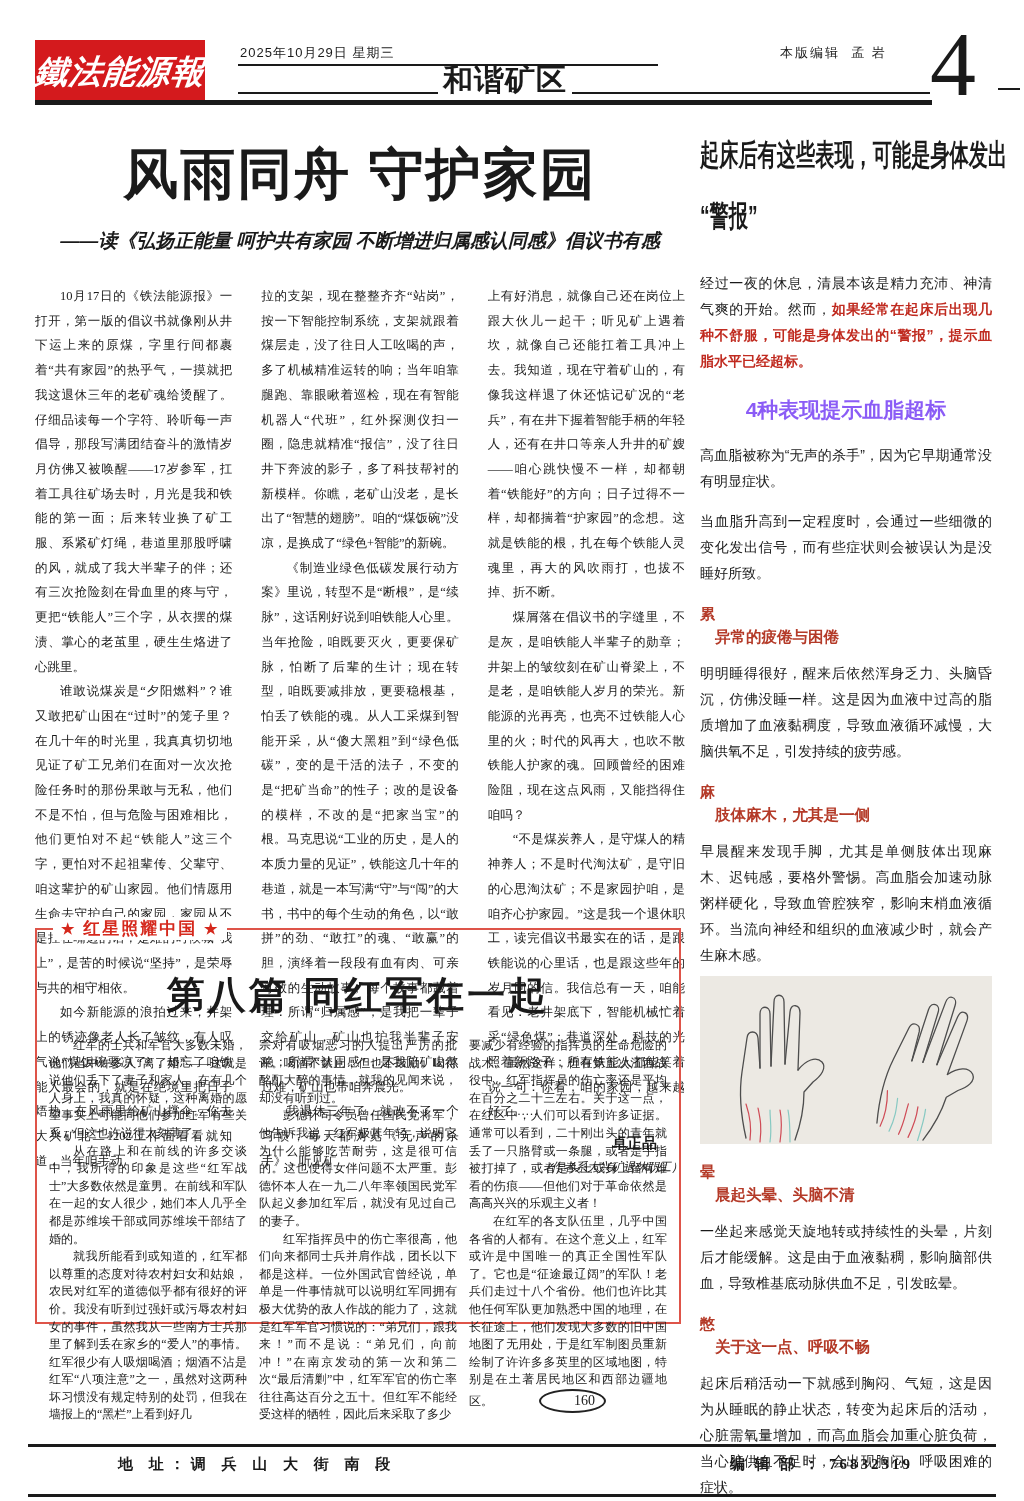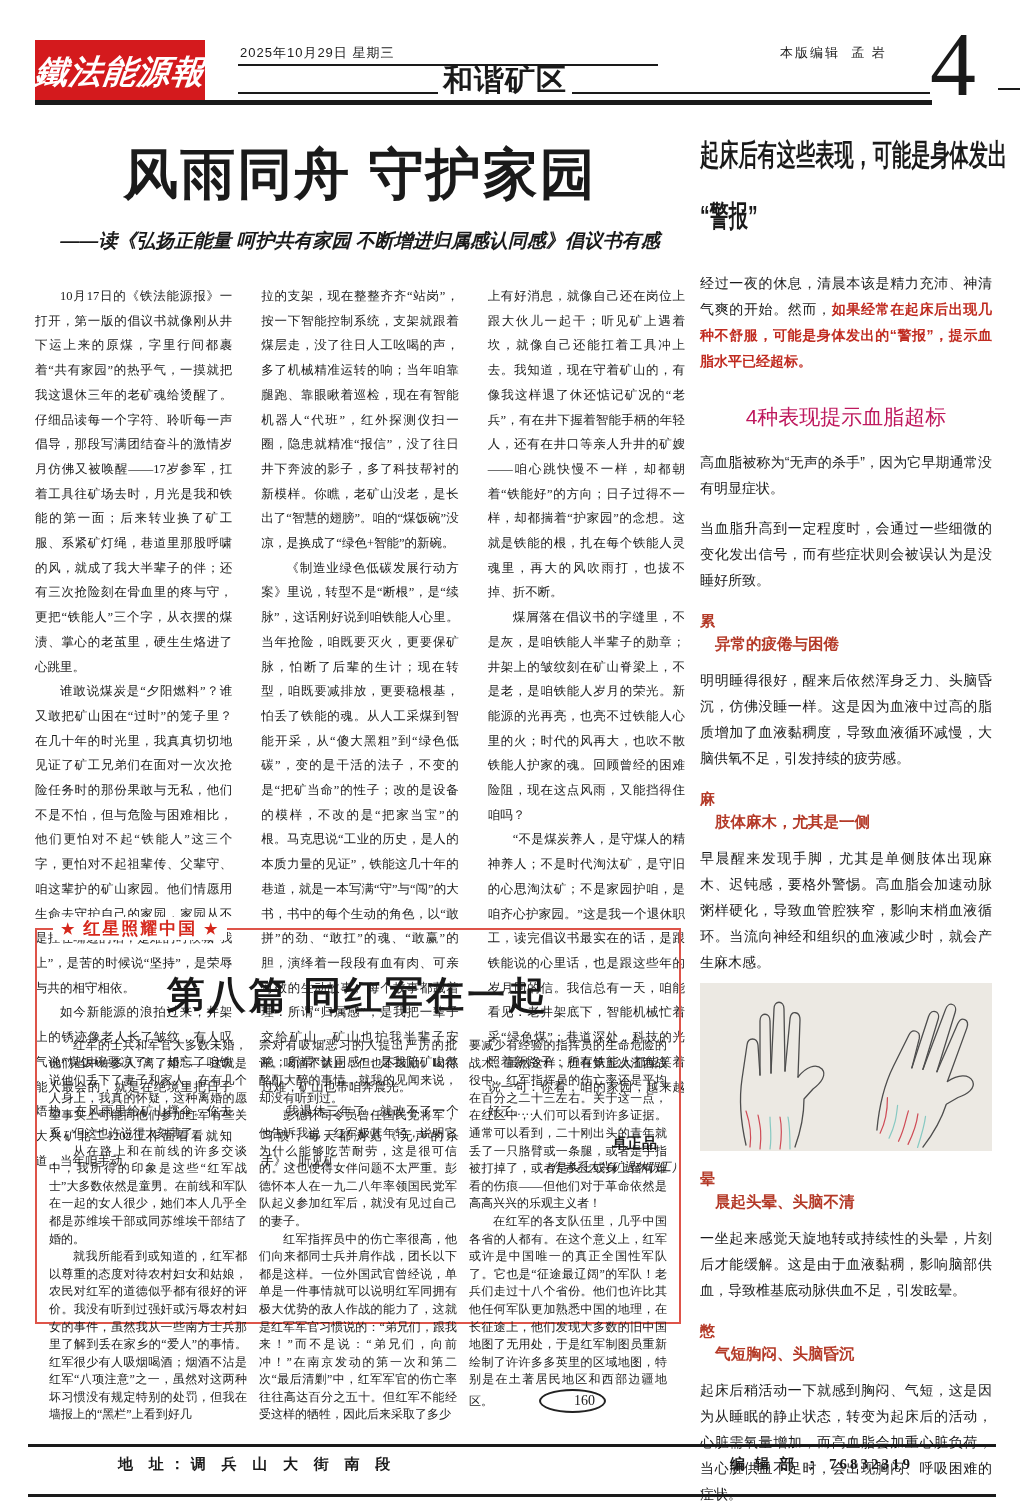--- a/index.html
+++ b/index.html
@@ -38,21 +38,21 @@
   .bp{margin:0;font-size:12px;line-height:17.6px;text-align:justify;}
   .bind{text-indent:24px;}
   .pgmark{display:inline-block;border:2px solid #222;border-radius:50%;padding:0 9px;font-size:14px;
         margin-left:46px;line-height:20px;}
   
   .health{position:absolute;left:700px;top:124px;width:292px;font-family:"Liberation Sans",sans-serif;}
   .h-title{font-size:30px;font-weight:bold;line-height:61px;transform:scaleX(0.64);transform-origin:0 50%;
         width:156%;white-space:nowrap;}
   .h-intro{margin-top:24px;font-size:14px;line-height:26px;text-align:justify;}
   .h-intro .hl{color:#c02b20;font-weight:bold;}
-  .h-heading{margin-top:29px;text-align:center;color:#be185d;font-size:21px;font-weight:normal;letter-spacing:0;}
+  .h-heading{margin-top:22px;text-align:center;color:#8b5cf6;font-size:21px;font-weight:bold;letter-spacing:0;}
   .h-p{margin:0;margin-top:14px;font-size:14px;line-height:26px;text-align:justify;}
   .h-p.first{margin-top:18px;}
   .sym{margin-top:18px;}
   .sym .tag{color:#b43a28;font-weight:bold;font-size:15px;line-height:20px;}
   .sym .sub{color:#b43a28;font-weight:bold;font-size:15.5px;line-height:22px;margin-top:2px;margin-left:15px;}
   .sym .body{margin:12px 0 0 0;font-size:14px;line-height:26px;text-align:justify;}
   .figure{margin-top:8px;width:292px;height:168px;background:#ece9e3;}
   .ending{margin-top:4px;text-align:right;padding-right:10px;font-size:15px;}
   
   .foot-addr{position:absolute;left:118px;top:1455px;font-size:15px;font-weight:bold;letter-spacing:6px;}
@@ -183,21 +183,21 @@
     </div>
 
     <div class="sym">
       <div class="tag">晕</div>
       <div class="sub">晨起头晕、头脑不清</div>
       <p class="body">一坐起来感觉天旋地转或持续性的头晕，片刻后才能缓解。这是由于血液黏稠，影响脑部供血，导致椎基底动脉供血不足，引发眩晕。</p>
     </div>
 
     <div class="sym">
       <div class="tag">憋</div>
-      <div class="sub">气短胸闷、头脑昏沉</div>
+      <div class="sub">关于这一点、呼吸不畅</div>
       <p class="body">起床后稍活动一下就感到胸闷、气短，这是因为从睡眠的静止状态，转变为起床后的活动，心脏需氧量增加，而高血脂会加重心脏负荷，当心脏供血不足时，会出现胸闷、呼吸困难的症状。</p>
     </div>
 
     <div class="ending">（一）</div>
   </div>
 
   <div class="rule" style="left:28px;top:1444px;width:968px;height:3px;"></div>
   <div class="foot-addr">地  址：调 兵 山 大 街 南 段</div>
   <div class="foot-dept">编 辑 部 ： 76832319</div>
   <div class="rule" style="left:28px;top:1494px;width:968px;height:3px;"></div>

